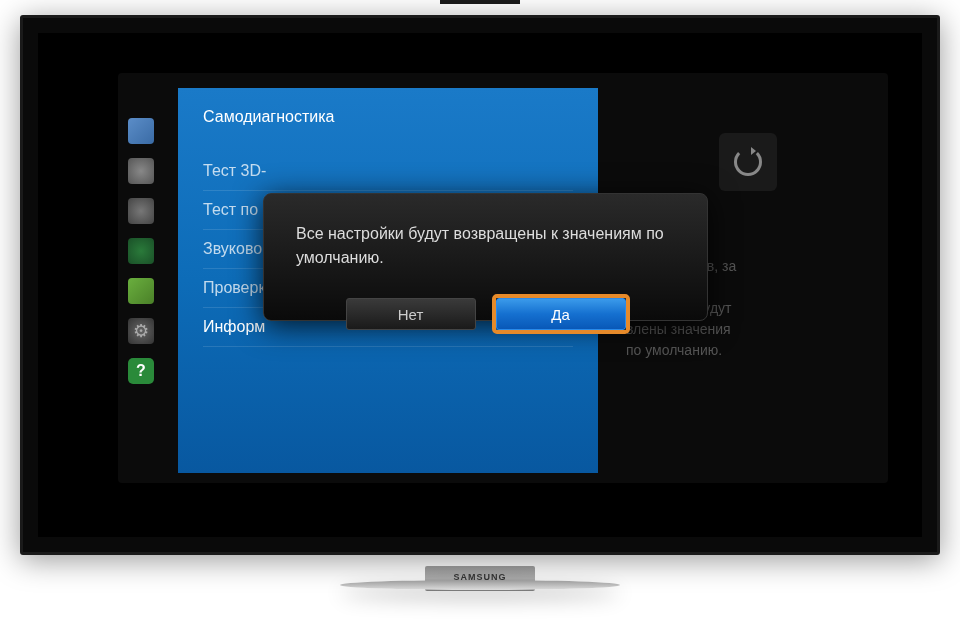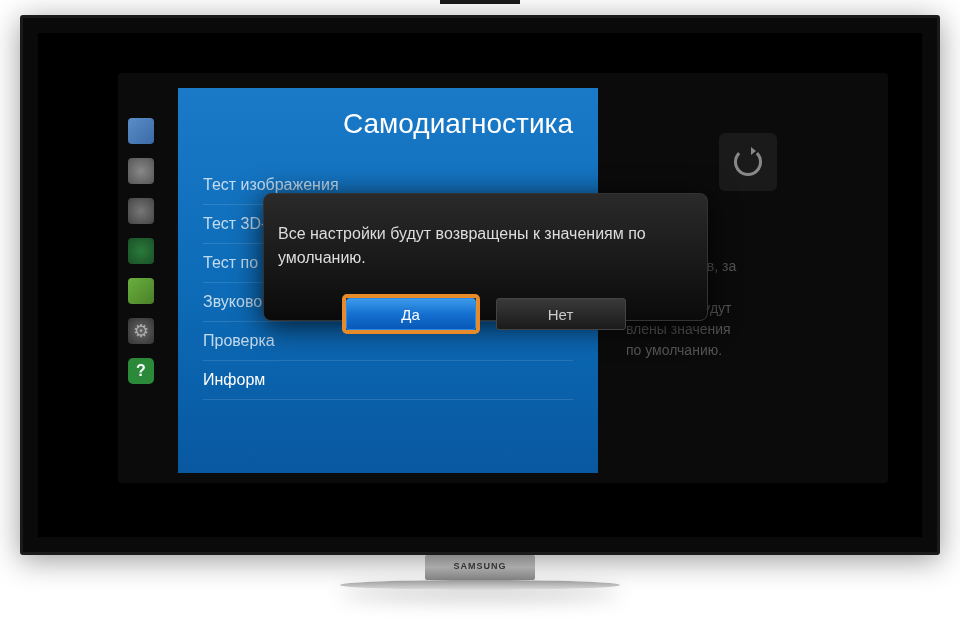--- a/index.html
+++ b/index.html
@@ -44,21 +44,21 @@
       position: absolute;
       left: 50%;
       top: 555px;
       transform: translateX(-50%);
       width: 280px;
       height: 45px;
     }
     .tv-neck {
       position: absolute;
       left: 50%;
-      top: 0;
+      top: 11px;
       transform: translateX(-50%);
       width: 110px;
       height: 25px;
       background: linear-gradient(to bottom, #888, #aaa, #888);
       border-radius: 2px;
     }
     .tv-logo {
       position: absolute;
       left: 50%;
       top: 6px;
@@ -114,24 +114,23 @@
       position: absolute;
       left: 140px;
       top: 55px;
       width: 420px;
       height: 385px;
       background: linear-gradient(to bottom, #1a7ac8, #0d6cb8, #0858a0);
       padding: 20px 25px;
     }
     .panel-title {
       color: #fff;
-      font-size: 28px;
+      font-size: 16px;
       font-weight: normal;
       margin-bottom: 26px;
-      text-align: right;
     }
     .menu-item {
       color: rgba(255,255,255,0.75);
       font-size: 16px;
       padding: 10px 0;
       border-bottom: 1px solid rgba(255,255,255,0.12);
     }
     .menu-item.active {
       color: #fff;
     }
@@ -182,21 +181,21 @@
     }
     .dialog {
       position: absolute;
       left: 225px;
       top: 160px;
       width: 445px;
       height: 128px;
       background: linear-gradient(to bottom, #2a2a2a, #0a0a0a);
       border: 1px solid #333;
       border-radius: 8px;
-      padding: 28px 14px;
+      padding: 28px 32px;
       box-shadow: 0 5px 30px rgba(0,0,0,0.8);
     }
     .dialog-text {
       color: #ddd;
       font-size: 16px;
       line-height: 1.5;
       margin-bottom: 28px;
     }
     .dialog-buttons {
       display: flex;
@@ -252,21 +251,20 @@
       <div class="sidebar-icon icon-system">
         <span style="color:#aaa;font-size:18px">⚙</span>
       </div>
       <div class="sidebar-icon icon-support">
         <span style="color:#fff;font-size:16px;font-weight:bold">?</span>
       </div>
     </div>
 
     <div class="panel-blue">
       <div class="panel-title">Самодиагностика</div>
-      <div class="menu-item">Тест изображения</div>
       <div class="menu-item">Тест 3D-</div>
       <div class="menu-item">Тест по</div>
       <div class="menu-item">Звуковой</div>
       <div class="menu-item">Проверка</div>
       <div class="menu-item active">Информ</div>
     </div>
 
     <div class="right-panel">
       <div class="right-icon-box">
         <div class="refresh-icon"></div>
@@ -274,25 +272,25 @@
       <div class="right-desc" style="white-space:pre-line">х параметров, за
 ением
 тров сети, будут
 влены значения
 по умолчанию.</div>
     </div>
 
     <div class="dialog">
       <div class="dialog-text">Все настройки будут возвращены к значениям по умолчанию.</div>
       <div class="dialog-buttons">
+        <div class="btn">
+          <span>Нет</span>
+        </div>
         <div class="btn btn-yes btn-highlight">
           <span>Да</span>
-        </div>
-        <div class="btn">
-          <span>Нет</span>
         </div>
       </div>
     </div>
 
   </div>
 </div>
 
 <div class="tv-stand">
   <div class="tv-neck">
     <div class="tv-logo">SAMSUNG</div>

